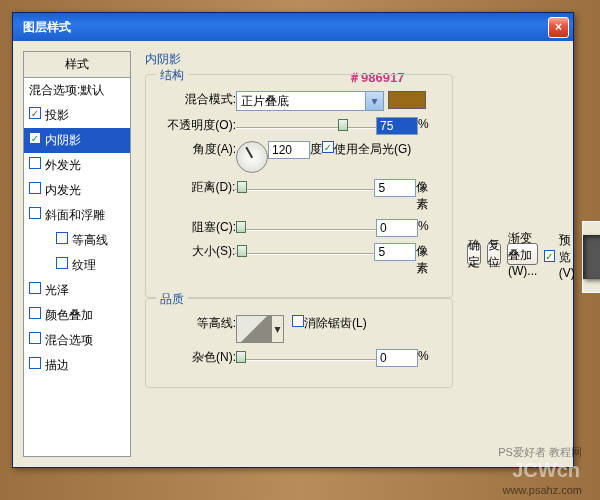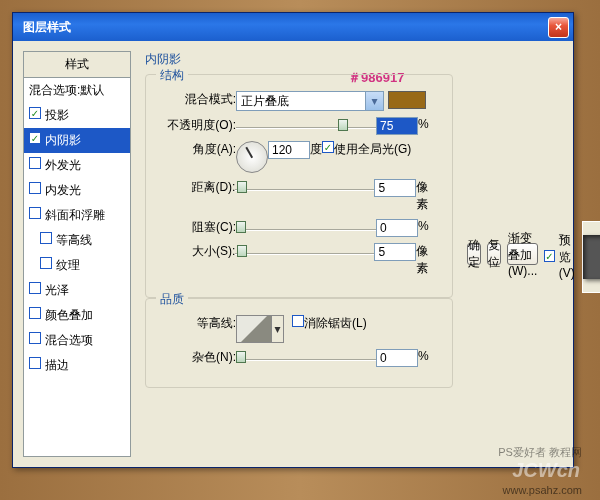--- a/index.html
+++ b/index.html
@@ -7,21 +7,21 @@
 .dialog{position:absolute;left:12px;top:12px;width:562px;height:456px;background:#ece9d8;border:1px solid #0a246a;box-shadow:2px 2px 6px rgba(0,0,0,.4)}
 .titlebar{height:28px;background:linear-gradient(#1b5fce,#2b77e8 40%,#1b5fce);display:flex;align-items:center;padding:0 4px;color:#fff;font-weight:bold}
 .titlebar .title{flex:1;padding-left:6px}
 .closebtn{width:21px;height:21px;background:linear-gradient(#f6a89a,#e8563b 40%,#c1341b);border:1px solid #fff;border-radius:3px;color:#fff;display:flex;align-items:center;justify-content:center;font-weight:bold;cursor:pointer}
 .body{display:flex;padding:10px;gap:8px;height:calc(100% - 28px)}
 .leftcol{width:108px}
 .styleshdr{border:1px solid #919b9c;background:#ece9d8;text-align:center;padding:4px 0;border-bottom:none}
 .stylelist{border:1px solid #919b9c;background:#fff;height:380px;overflow:hidden}
 .srow{display:flex;align-items:flex-start;padding:4px 5px;gap:4px;cursor:pointer}
 .srow.sel{background:#1d58c6;color:#fff}
-.srow.indent{padding-left:16px}
+.srow.indent{padding-left:32px}
 .cb{width:12px;height:12px;border:1px solid #1d58c6;background:#fff;display:inline-flex;align-items:center;justify-content:center;font-size:10px;color:#218d21}
 .cb.chk::before{content:"✓"}
 .midcol{flex:1;padding:0 6px}
 .fieldset{border:1px solid #d0cdbd;border-radius:4px;padding:10px 12px 14px;position:relative}
 .fieldset .legend{position:absolute;top:-8px;left:10px;background:#ece9d8;padding:0 4px;color:#20539e}
 .sectitle{color:#20539e;margin-bottom:6px}
 .frow{display:flex;align-items:flex-start;margin:6px 0;}
 .flabel{width:78px;text-align:right}
 .combo{display:flex;align-items:center;border:1px solid #7f9db9;background:#fff;height:20px;width:148px}
 .combo span{flex:1;padding:0 4px}
@@ -37,21 +37,21 @@
 .dial::after{content:"";position:absolute;width:12px;height:1.5px;background:#333;top:50%;left:50%;transform-origin:left;transform:rotate(-120deg)}
 .cb2{width:12px;height:12px;border:1px solid #1d58c6;background:#fff;display:inline-flex;align-items:center;justify-content:center;font-size:10px;color:#218d21}
 .cb2.chk::before{content:"✓"}
 .contour{width:36px;height:28px;border:1px solid #888;background:linear-gradient(135deg,#e8e8e0 49%,#8a8a80 51%);display:inline-block}
 .dd2{width:12px;height:28px;border:1px solid #888;border-left:none;background:#ece9d8;display:inline-flex;align-items:center;justify-content:center;color:#333}
 .rightcol{width:96px;display:flex;flex-direction:row;gap:6px;align-items:center}
 .btn{width:92px;height:22px;border:1px solid #707070;border-radius:3px;background:linear-gradient(#fff,#eeeade);cursor:pointer;display:flex;align-items:center;justify-content:center}
 .prevrow{display:flex;align-items:center;gap:4px;margin-top:4px}
 .preview{width:72px;height:72px;background:#ece9d8;border:1px solid #fff;margin-top:6px;display:flex;align-items:center;justify-content:center}
 .preview .inner{width:44px;height:44px;background:#555;box-shadow:2px 2px 4px rgba(0,0,0,.5),inset 2px 2px 4px rgba(0,0,0,.6)}
-.watermark{position:absolute;right:20px;bottom:18px;color:rgba(255,255,255,.5);font-size:20px;font-style:italic;font-weight:bold}
+.watermark{position:absolute;right:20px;bottom:18px;color:rgba(255,255,255,.5);font-size:20px;font-weight:bold}
 .wm2{position:absolute;right:18px;bottom:4px;color:rgba(0,0,0,.55);font-size:11px}
 .wm3{position:absolute;right:18px;bottom:40px;color:rgba(0,0,0,.45);font-size:11px}
 </style>
 </head>
 <body>
 
 <div class="dialog">
   <div class="titlebar">
     <span class="title">图层样式</span>
     <div class="closebtn">×</div>

